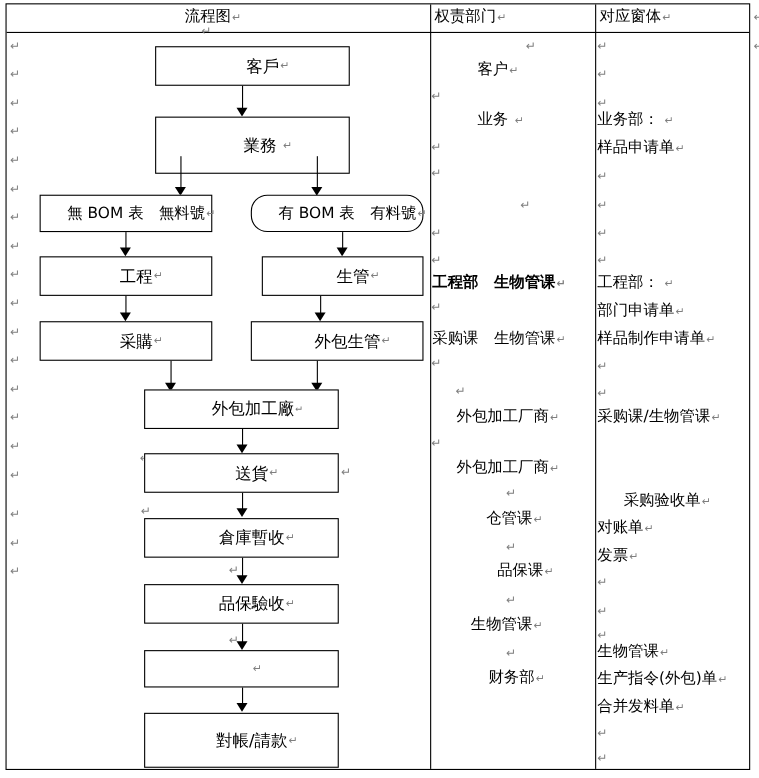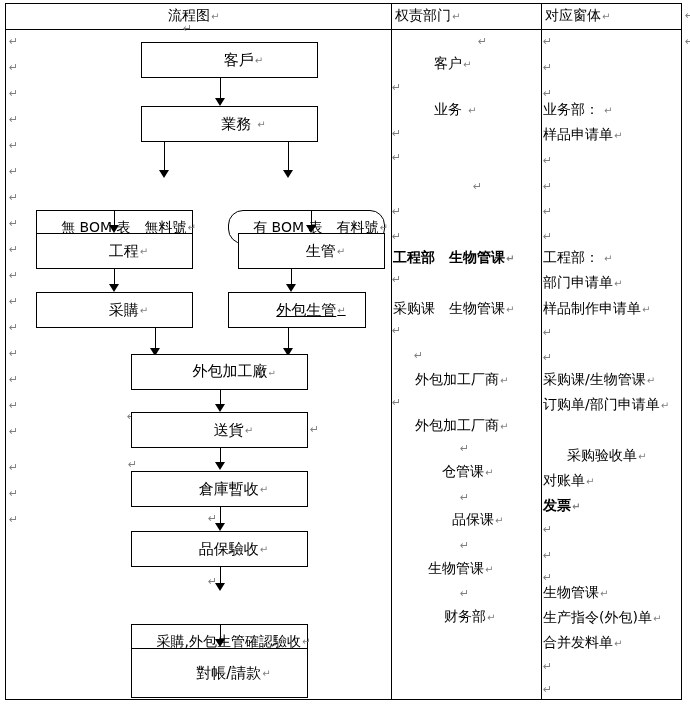--- a/index.html
+++ b/index.html
@@ -87,21 +87,21 @@
     font-size: 15px;
     line-height: 1;
     display: flex;
     align-items: center;
     justify-content: center;
     white-space: nowrap;
     text-align: center;
     padding-left: 28px;
   }
   .fbox .btxt { display: inline-block; }
-  .fbox.small { font-size: 14px; margin-top: 33px; }
+  .fbox.small { font-size: 14px; }
 
   
   .vline {
     position: absolute;
     width: 0;
     border-left: 1.6px solid #000000;
   }
   .arrowhead {
     position: absolute;
     width: 0;
@@ -165,21 +165,21 @@
   <div class="pmark" style="left:685px; top:10px;">↵</div>
   <div class="pmark" style="left:685px; top:36px;">↵</div>
 
   <div class="fbox" style="left:141px; top:42px; width:177px; height:36px;">
     <span class="btxt">客戶</span>
       <span class="pmark inline">↵</span>
   </div>
   <div class="vline" style="left:220px; top:78px; height:22px;"></div>
   <div class="arrowhead" style="left:215px; top:98px;"></div>
 
-  <div class="fbox" style="left:141px; top:106px; width:177px; height:36px;">
+  <div class="fbox" style="left:141px; top:106px; width:177px; height:52px;">
     <span class="btxt">業務</span>
       <span class="pmark inline" style="margin-left:6px;">↵</span>
   </div>
 
   <div class="vline" style="left:164px; top:142px; height:30px;"></div>
   <div class="arrowhead" style="left:159px; top:170px;"></div>
 
   <div class="vline" style="left:288px; top:142px; height:30px;"></div>
   <div class="arrowhead" style="left:283px; top:170px;"></div>
 
@@ -211,21 +211,21 @@
   <div class="vline" style="left:114px; top:269px; height:17px;"></div>
   <div class="arrowhead" style="left:109px; top:284px;"></div>
   <div class="vline" style="left:291px; top:269px; height:17px;"></div>
   <div class="arrowhead" style="left:286px; top:284px;"></div>
 
   <div class="fbox" style="left:36px; top:292px; width:157px; height:36px;">
     <span class="btxt">采購</span>
       <span class="pmark inline">↵</span>
   </div>
 
-  <div class="fbox" style="left:228px; top:292px; width:138px; height:36px;text-decoration:underline;">
+  <div class="fbox" style="left:228px; top:292px; width:157px; height:36px;">
     <span class="btxt">外包生管</span>
       <span class="pmark inline">↵</span>
   </div>
 
   <div class="vline" style="left:155px; top:328px; height:22px;"></div>
   <div class="arrowhead" style="left:150px; top:348px;"></div>
   <div class="vline" style="left:288px; top:328px; height:22px;"></div>
   <div class="arrowhead" style="left:283px; top:348px;"></div>
 
   <div class="fbox" style="left:131px; top:354px; width:177px; height:36px;font-family:Liberation Mono, monospace;">
@@ -250,21 +250,20 @@
   <div class="arrowhead" style="left:215px; top:523px;"></div>
 
   <div class="fbox" style="left:131px; top:531px; width:177px; height:36px;">
     <span class="btxt">品保驗收</span>
       <span class="pmark inline">↵</span>
   </div>
   <div class="vline" style="left:220px; top:567px; height:18px;"></div>
   <div class="arrowhead" style="left:215px; top:583px;"></div>
 
   <div class="fbox small" style="left:131px; top:591px; width:177px; height:34px;">
-    <span class="btxt">采購,外包生管確認驗收</span>
       <span class="pmark inline">↵</span>
   </div>
   <div class="vline" style="left:220px; top:625px; height:16px;"></div>
   <div class="arrowhead" style="left:215px; top:639px;"></div>
 
   <div class="fbox" style="left:131px; top:648px; width:177px; height:50px;">
     <span class="btxt">對帳/請款</span>
       <span class="pmark inline">↵</span>
   </div>
 
@@ -307,24 +306,23 @@
   <div class="pmark" style="left:543px; top:231px;">↵</div>
 
   <div class="ctext" style="left:543px; top:249px;"><span>工程部：</span><span class="pmark inline" style="margin-left:5px;">↵</span></div>
   <div class="ctext" style="left:543px; top:274px;"><span>部门申请单</span><span class="pmark inline">↵</span></div>
   <div class="ctext" style="left:543px; top:300px;"><span>样品制作申请单</span><span class="pmark inline">↵</span></div>
 
   <div class="pmark" style="left:543px; top:327px;">↵</div>
   <div class="pmark" style="left:543px; top:352px;">↵</div>
 
   <div class="ctext" style="left:543px; top:371px;"><span>采购课/生物管课</span><span class="pmark inline">↵</span></div>
-  <div class="ctext wrapline" style="left:543px; top:396px; width:138px;"><span>订购单/部门申请单</span><span class="pmark inline">↵</span></div>
   <div class="ctext" style="left:543px; top:447px;padding-left:24px;"><span>采购验收单</span><span class="pmark inline">↵</span></div>
   <div class="ctext" style="left:543px; top:472px;"><span>对账单</span><span class="pmark inline">↵</span></div>
-  <div class="ctext" style="left:543px; top:497px;font-weight:bold;"><span>发票</span><span class="pmark inline">↵</span></div>
+  <div class="ctext" style="left:543px; top:497px;"><span>发票</span><span class="pmark inline">↵</span></div>
 
   <div class="pmark" style="left:543px; top:524px;">↵</div>
   <div class="pmark" style="left:543px; top:550px;">↵</div>
   <div class="pmark" style="left:543px; top:572px;">↵</div>
 
   <div class="ctext" style="left:543px; top:584px;"><span>生物管课</span><span class="pmark inline">↵</span></div>
   <div class="ctext" style="left:543px; top:609px;"><span>生产指令(外包)单</span><span class="pmark inline">↵</span></div>
   <div class="ctext" style="left:543px; top:634px;"><span>合并发料单</span><span class="pmark inline">↵</span></div>
 
   <div class="pmark" style="left:543px; top:661px;">↵</div>

